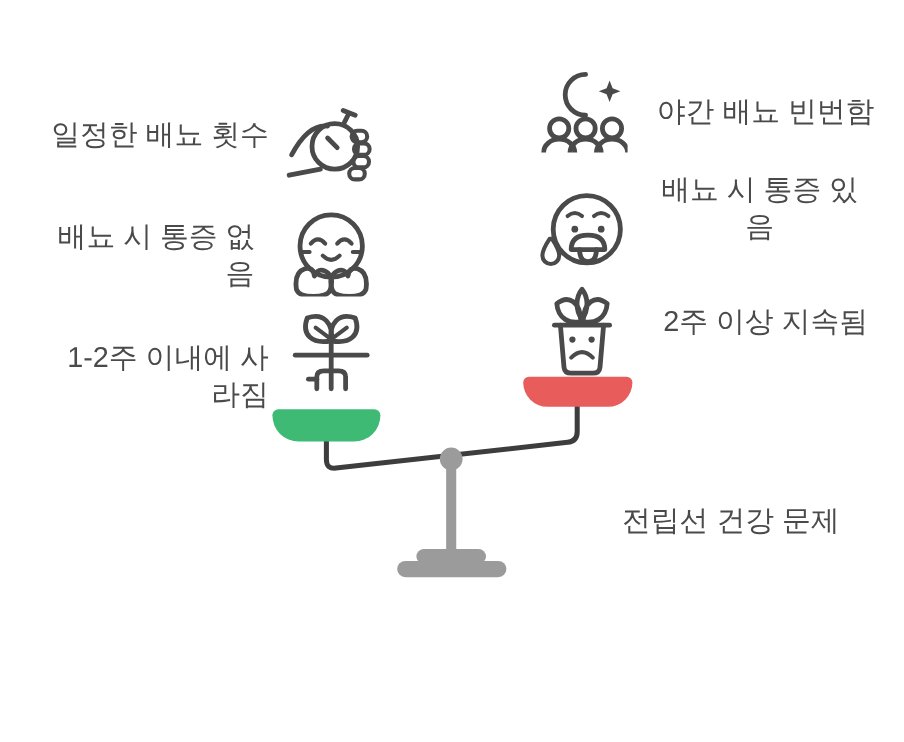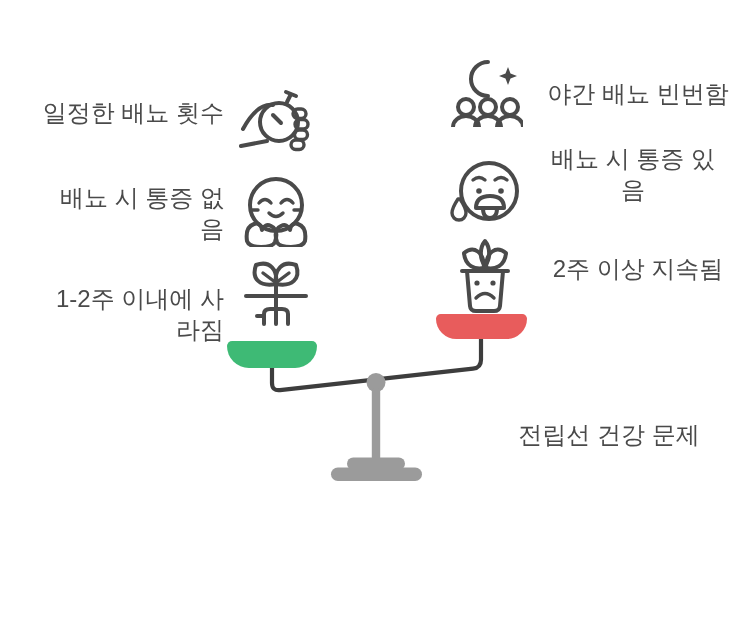--- a/index.html
+++ b/index.html
@@ -19,21 +19,21 @@
   .pan { position:absolute; width:90px; height:27px; border-radius:7px 7px 30px 30px; }
   .pan-left  { left:227px; top:341px; }
   .pan-right { left:436px; top:314px; width:91px; height:25px; }
 
   .conclusion-left  { left:44px;  top:446px; width:260px; }
   .conclusion-right { left:489px; top:419px; width:240px; }
   .diagram-title { left:0; top:523px; width:753px; text-align:center; }
 
   
   .l1 { left:28px; top:97px;  width:196px; }
-  .l2 { left:28px; top:182px; width:196px; }
+  .l2 { left:16px; top:182px; width:196px; }
   .l3 { left:28px; top:268px; width:196px;margin-top:15px; }
   .r1 { left:529px; top:78px;  width:218px; }
   .r2 { left:529px; top:143px; width:208px; }
   .r3 { left:529px; top:253px; width:218px; }
 
   .i-l1 { left:231px; top:82px;  width:84px; height:72px; }
   .i-l2 { left:237px; top:175px; width:78px; height:72px; }
   .i-l3 { left:236px; top:252px; width:80px; height:80px; }
   .i-r1 { left:451px; top:55px;  width:72px; height:72px; }
   .i-r2 { left:447px; top:155px; width:78px; height:70px; }

